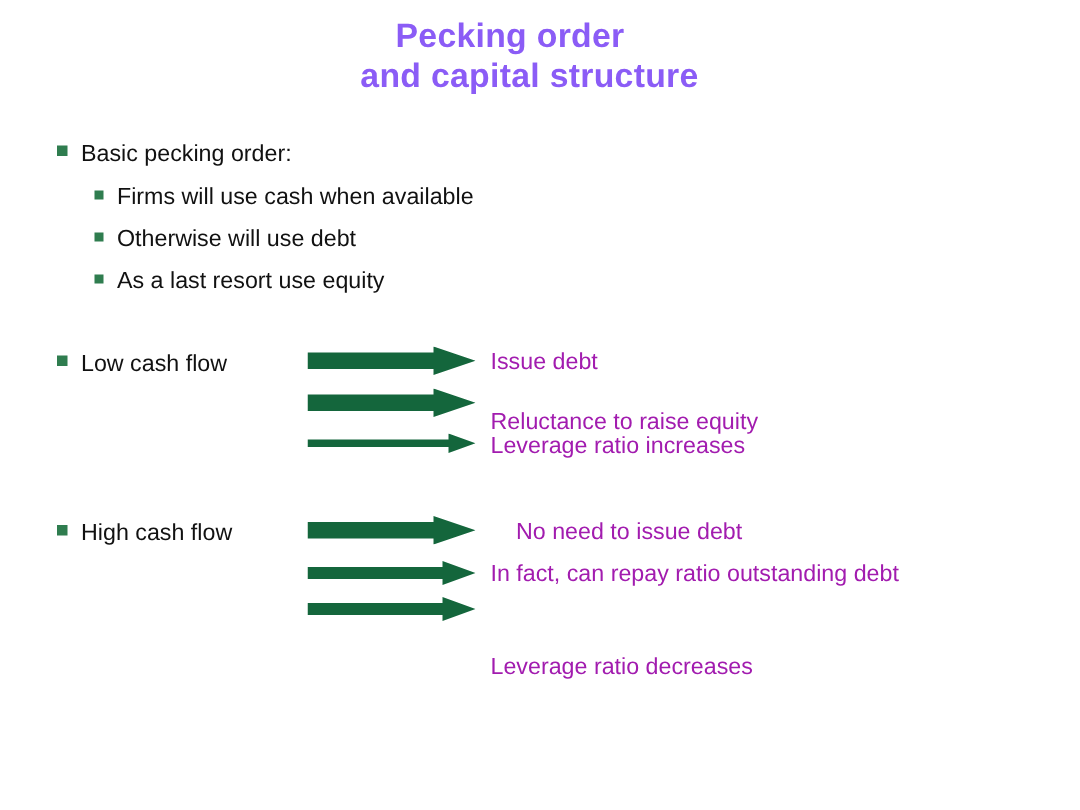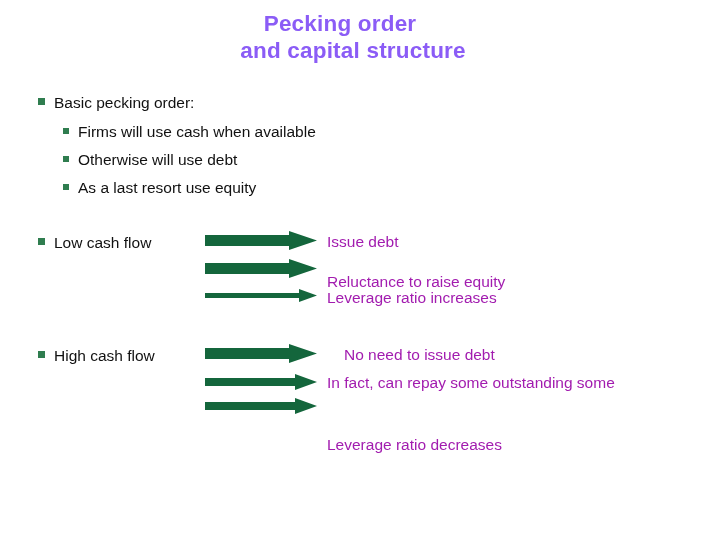--- a/index.html
+++ b/index.html
@@ -167,16 +167,16 @@
     </svg>
   </div>
 
   <div class="arrow" style="left:205px; top:398px;">
     <svg width="112" height="16" viewBox="0 0 112 16">
       <polygon points="0,4 90,4 90,0 112,8 90,16 90,12 0,12" fill="#14663c"></polygon>
     </svg>
   </div>
 
   <div class="cons-text" style="left:344px; top:345px;">No need to issue debt</div>
-  <div class="cons-text" style="left:327px; top:373px;">In fact, can repay some outstanding some</div>
+  <div class="cons-text" style="left:327px; top:373px;">In fact, can repay ratio outstanding debt</div>
   <div class="cons-text" style="left:327px; top:395px;margin-top:40px;">Leverage ratio decreases</div>
 
 </div>
 
 </body></html>

